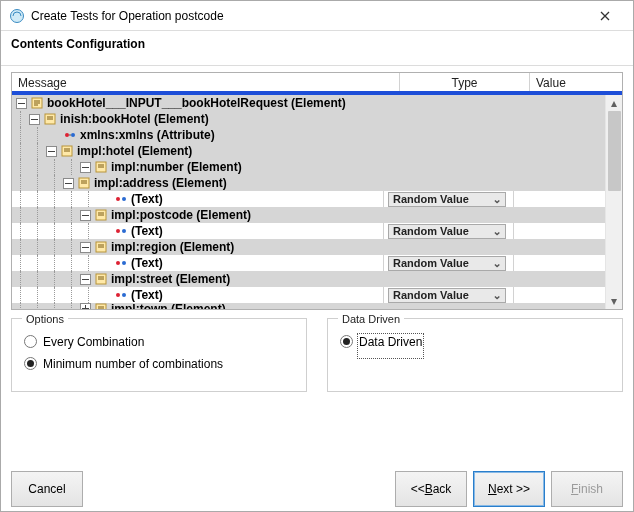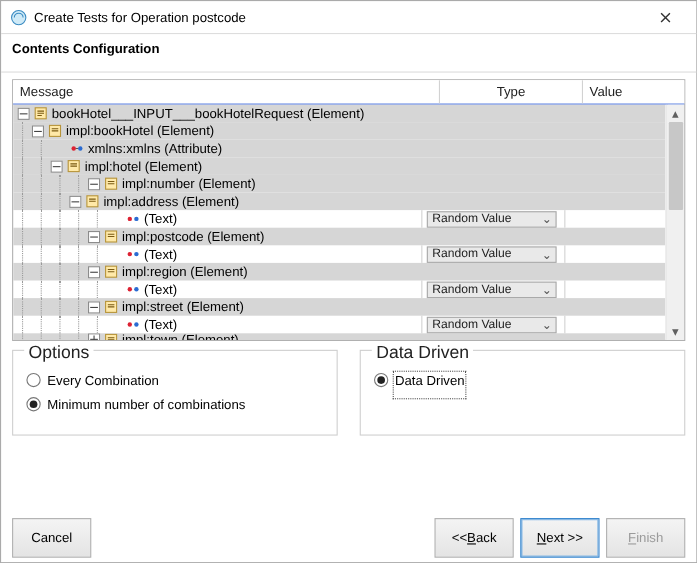--- a/index.html
+++ b/index.html
@@ -8,27 +8,27 @@
   .titlebar { height:30px; display:flex; align-items:center; padding:0 8px; border-bottom:1px solid #ddd; }
   .titlebar .icon { width:16px; height:16px; margin-right:6px; }
   .titlebar .title { flex:1; font-size:12px; }
   .titlebar .close { width:40px; height:28px; display:flex; align-items:center; justify-content:center; }
   .titlebar .close svg { width:10px; height:10px; }
   .header { padding:6px 10px 10px 10px; }
   .header-title { font-weight:bold; font-size:12px; margin-bottom:4px; }
   .header-desc { font-size:12px; color:#333; line-height:1.35; }
   .content { flex:1; padding:6px 10px; display:flex; flex-direction:column; }
   .grid-wrap { border:1px solid #b0b0b0; background:#fff; height:238px; display:flex; flex-direction:column; }
-  .grid-head { display:flex; height:22px; background:#fff; border-bottom:1px solid #1d4ed8; }
+  .grid-head { display:flex; height:22px; background:#fff; border-bottom:4px solid #1d4ed8; }
   .gh { border-right:1px solid #d2d2d2; padding:3px 6px; font-size:12px; color:#222; background:#fff; }
   .gh-msg { flex:1; }
   .gh-type { width:130px;text-align:center; }
   .gh-val { width:92px; border-right:none; }
   .grid-body { flex:1; overflow:hidden; position:relative; display:flex; }
-  .rows { flex:1; overflow:hidden; }
+  .rows { flex:1; overflow:hidden;font-weight:bold; }
   .scrollbar { width:17px; background:#f0f0f0; border-left:1px solid #e5e5e5; display:flex; flex-direction:column; align-items:center; }
   .sb-btn { width:15px; height:16px; background:#f0f0f0; display:flex; align-items:center; justify-content:center; color:#606060; }
   .sb-track { flex:1; width:15px; background:#f0f0f0; position:relative; }
   .sb-thumb { position:absolute; top:0; left:1px; width:13px; height:80px; background:#c7c7c7; border-radius:1px; }
   .row { height:16px; display:flex; align-items:center; font-size:12px; }
   .row.shade { background:#d6d6d6; }
   .row .c-msg { flex:1; display:flex; align-items:center; height:100%; white-space:nowrap; overflow:hidden; }
   .row .c-type { width:130px; height:100%; display:flex; align-items:center; padding-left:4px; position:relative; border-left:1px solid transparent; }
   .row .c-val { width:92px; height:100%; border-left:1px solid transparent; }
   .sep .c-type, .sep .c-val { border-left-color:#d2d2d2; }
@@ -44,21 +44,21 @@
   .node-icon { width:14px; height:14px; margin-right:3px; flex:none; }
   .node-icon.element { display:inline-block; }
   .node-icon.element svg rect { fill:#ffe9a8; stroke:#b7943a; }
   .guides { display:inline-flex; height:100%; align-items:center; }
   .guide { width:17px; height:100%; position:relative; flex:none; }
   .guide::before { content:""; position:absolute; left:8px; top:0; bottom:0; border-left:1px dotted #9a9a9a; }
   .indent { width:17px; flex:none; }
   .txt { color:#000; }
   .panels { display:flex; gap:20px; margin-top:8px; }
   .panel { flex:1; border:1px solid #cfcfcf; padding:2px 10px 12px 10px; position:relative; }
-  .panel-title { position:relative; top:-9px; background:#fff; display:inline-block; padding:0 4px; font-size:16px; color:#222; }
+  .panel-title { position:relative; top:-9px; background:#fff; display:inline-block; padding:0 4px; font-size:11px; color:#222; }
   .radio-row { display:flex; height:22px; margin-left:2px; font-size:12px; }
   .radio { width:13px; height:13px; border:1px solid #777; border-radius:50%; margin-right:6px; display:inline-flex; align-items:center; justify-content:center; background:#fff; }
   .radio .dot { width:7px; height:7px; border-radius:50%; background:#222; }
   .dotted-focus { outline:1px dotted #555; outline-offset:1px; }
   .button-bar { height:44px; display:flex; align-items:center; padding:0 10px; }
   .spacer { flex:1; }
   .btn { min-width:72px; height:36px; border:1px solid #adadad; background:#e1e1e1; font-size:12px; color:#000; display:inline-flex; align-items:center; justify-content:center; padding:0 10px; margin-left:6px; background:linear-gradient(#f4f4f4,#e4e4e4); }
   .btn.default { border:1px solid #2a7ecb; box-shadow:0 0 0 1px #87b9e6 inset; }
   .btn.disabled { color:#9b9b9b; }
   .btn span.ul { text-decoration:underline; }
@@ -117,21 +117,21 @@
               <span class="guides">
                   <span class="guide"></span>
                 </span>
               <span class="toggle">
                   <span class="bar"></span>
                 </span>
               <span class="node-icon element"><svg viewBox="0 0 14 14">
                     <rect x="2" y="2" width="10" height="10"></rect>
                     <path d="M4 5h6M4 7h6" stroke="#7a5a12" stroke-width="1"></path>
                   </svg></span>
-              <span class="txt">impl:bookHotel (Element)</span>
+              <span class="txt">inish:bookHotel (Element)</span>
             </div>
             <div class="c-type"></div>
               <div class="c-val"></div>
           </div>
 
           <div class="row shade">
             <div class="c-msg">
               <span class="guides">
                   <span class="guide"></span>
                   <span class="guide"></span>

